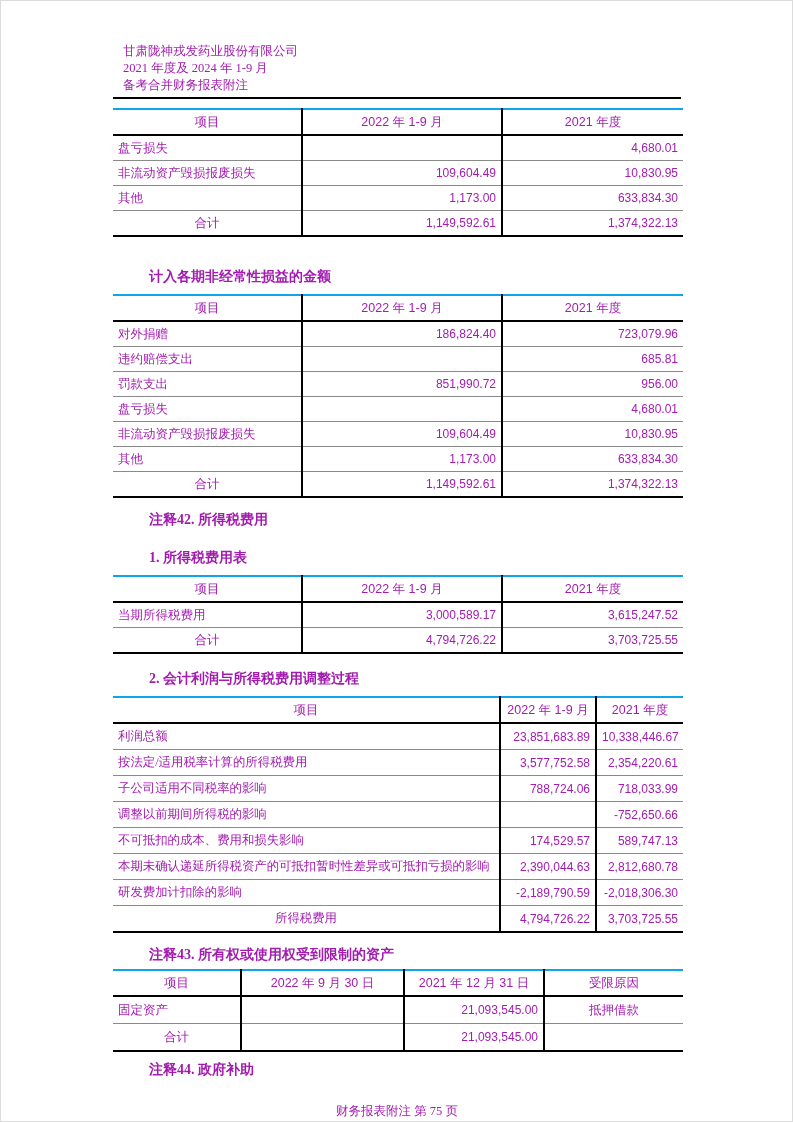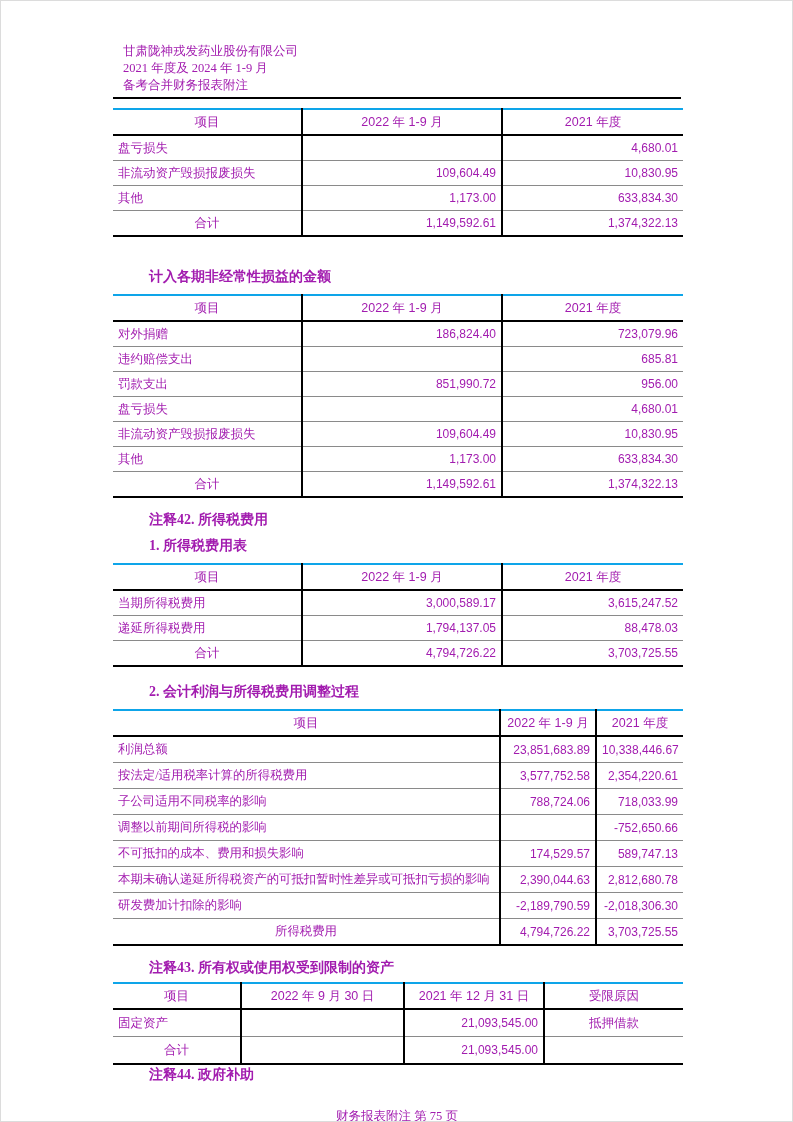--- a/index.html
+++ b/index.html
@@ -28,23 +28,23 @@
   }
   .sec {
     font-weight: bold;
     font-size: 14px;
     line-height: 19px;
     margin: 0 0 0 36px;
     font-family: "Liberation Serif", serif;
   }
   .mt14 { margin-top: 30px; }
   .mt12 { margin-top: 12px; }
-  .mt7  { margin-top: 7px; }
+  .mt7  { margin-top: 19px; }
   .mt15 { margin-top: 15px; }
-  .mt16 { margin-top: 0; }
+  .mt16 { margin-top: 8px; }
 
   table.fin {
     width: 570px;
     table-layout: fixed;
     border-collapse: collapse;
     border-top: 2px solid #0ea5e9;
     border-bottom: 2px solid #000000;
     font-size: 12.5px;
   }
   table.fin.mtA { margin-top: 9px; }
@@ -206,25 +206,20 @@
           <th>2021 年度</th>
         </tr>
       </thead>
       <tbody>
         <tr>
           <td class="l">当期所得税费用</td>
           <td class="r">3,000,589.17</td>
           <td class="r">3,615,247.52</td>
         </tr>
         <tr>
-          <td class="l">递延所得税费用</td>
-          <td class="r">1,794,137.05</td>
-          <td class="r">88,478.03</td>
-        </tr>
-        <tr>
           <td class="c">合计</td>
           <td class="r">4,794,726.22</td>
           <td class="r">3,703,725.55</td>
         </tr>
       </tbody>
     </table>
 
   <h3 class="sec mt15">2. 会计利润与所得税费用调整过程</h3>
 
   <table class="fin mtB rows23">

